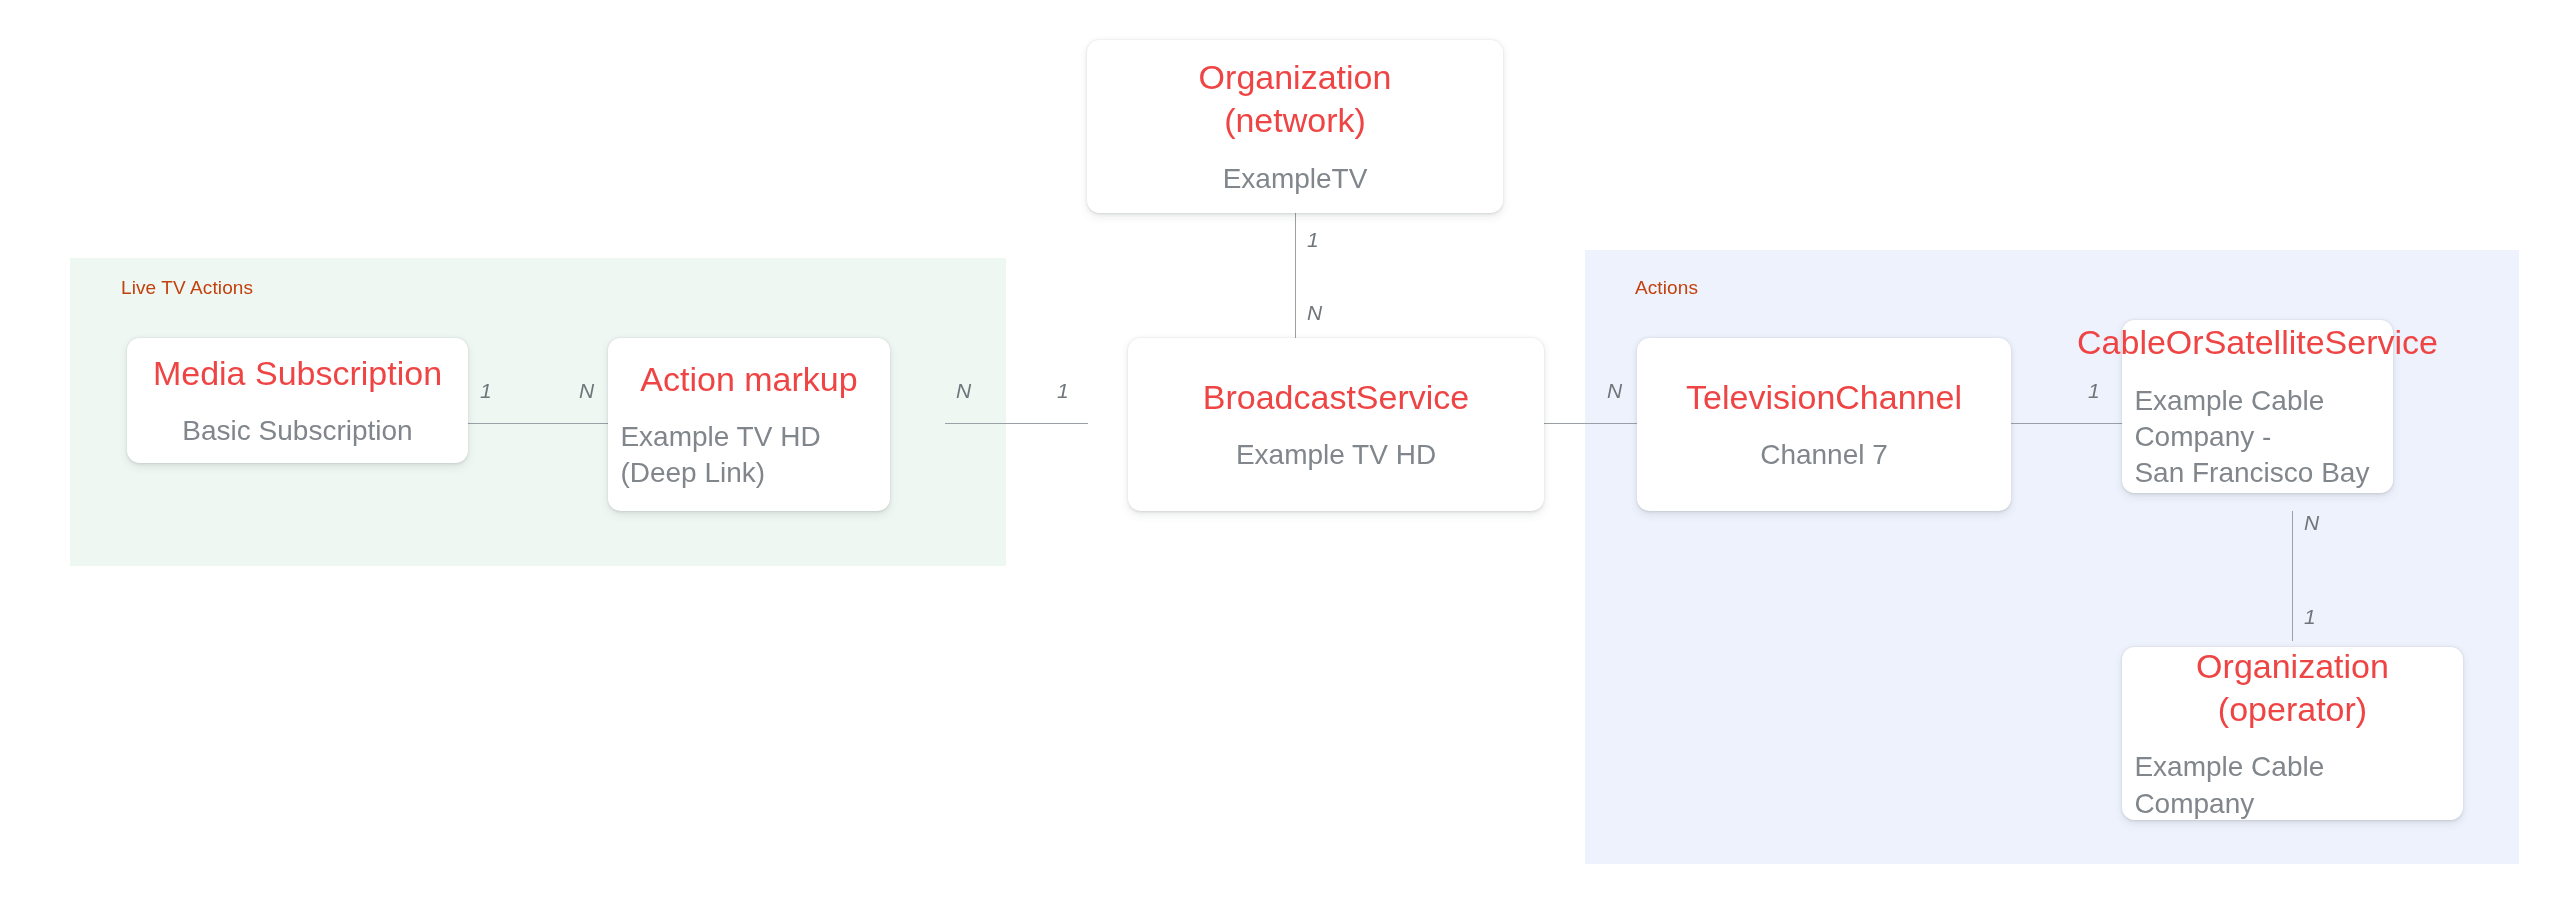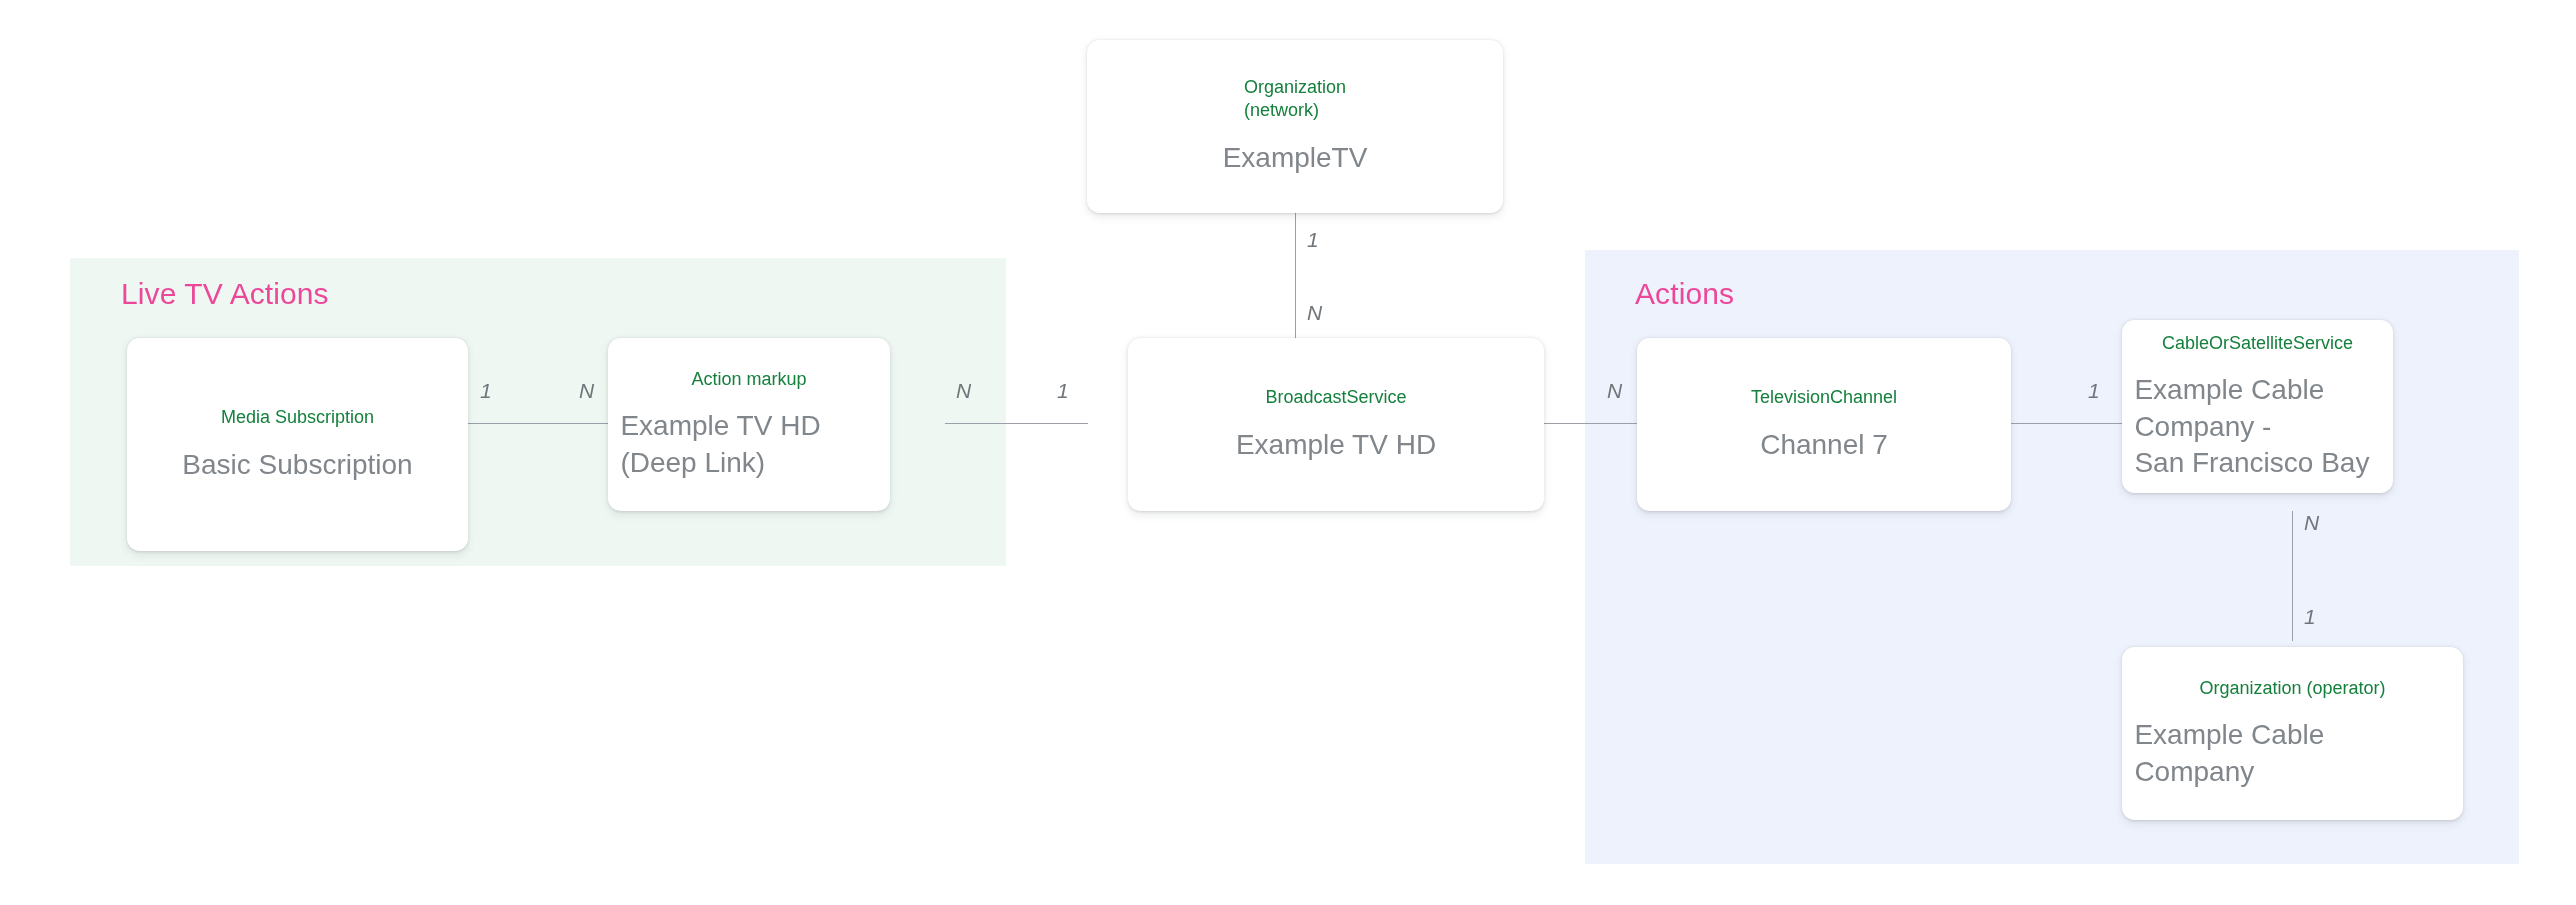--- a/index.html
+++ b/index.html
@@ -8,42 +8,43 @@
     background:#ffffff;
     font-family:"Liberation Sans", sans-serif;
     overflow:hidden;
   }
   #stage{position:relative;width:2576px;height:906px;}
 
   
   .group{position:absolute;}
   .group-title{
     position:absolute;
-    font-size:30px;
-    color:#ec4899;
+    font-size:19px;
+    color:#c2410c;
     letter-spacing:0.1px;
     white-space:nowrap;
   }
 
   
   .card{
     position:absolute;
     background:#ffffff;
     border-radius:12.4px;
     box-shadow:0 0.9px 2.7px rgba(60,64,67,.16), 0 3.5px 8.8px rgba(60,64,67,.10);
     display:flex;
     flex-direction:column;
     align-items:center;
     justify-content:center;
     box-sizing:border-box;
     padding:8.8px 12.4px;
   }
   .card-title{
-    font-size:18px;
-    color:#15803d;
+    font-size:34px;
+    color:#ef4444;
+    text-align:center;
     line-height:1.28;
     white-space:pre-line;
   }
   .card-sub{
     margin-top:17.7px;
     font-size:28px;
     color:#80868b;
     line-height:1.3;
     white-space:pre-line;
   }
@@ -103,21 +104,21 @@
   <div class="edge-v" style="left:2292px;top:511px;height:130px;"></div>
   <div class="card-label" style="left:2304px;top:511px;">N</div>
   <div class="card-label" style="left:2304px;top:605px;">1</div>
 
   <div class="card" style="left:1087px;top:40px;width:416px;height:173px;">
     <div class="card-title">Organization
 (network)</div>
     <div class="card-sub">ExampleTV</div>
   </div>
 
-  <div class="card" style="left:127px;top:338px;width:341px;height:213px;">
+  <div class="card" style="left:127px;top:338px;width:341px;height:125px;">
     <div class="card-title">Media Subscription</div>
     <div class="card-sub">Basic Subscription</div>
   </div>
 
   <div class="card" style="left:608px;top:338px;width:282px;height:173px;">
     <div class="card-title">Action markup</div>
     <div class="card-sub">Example TV HD (Deep Link)</div>
   </div>
 
   <div class="card" style="left:1128px;top:338px;width:416px;height:173px;">

